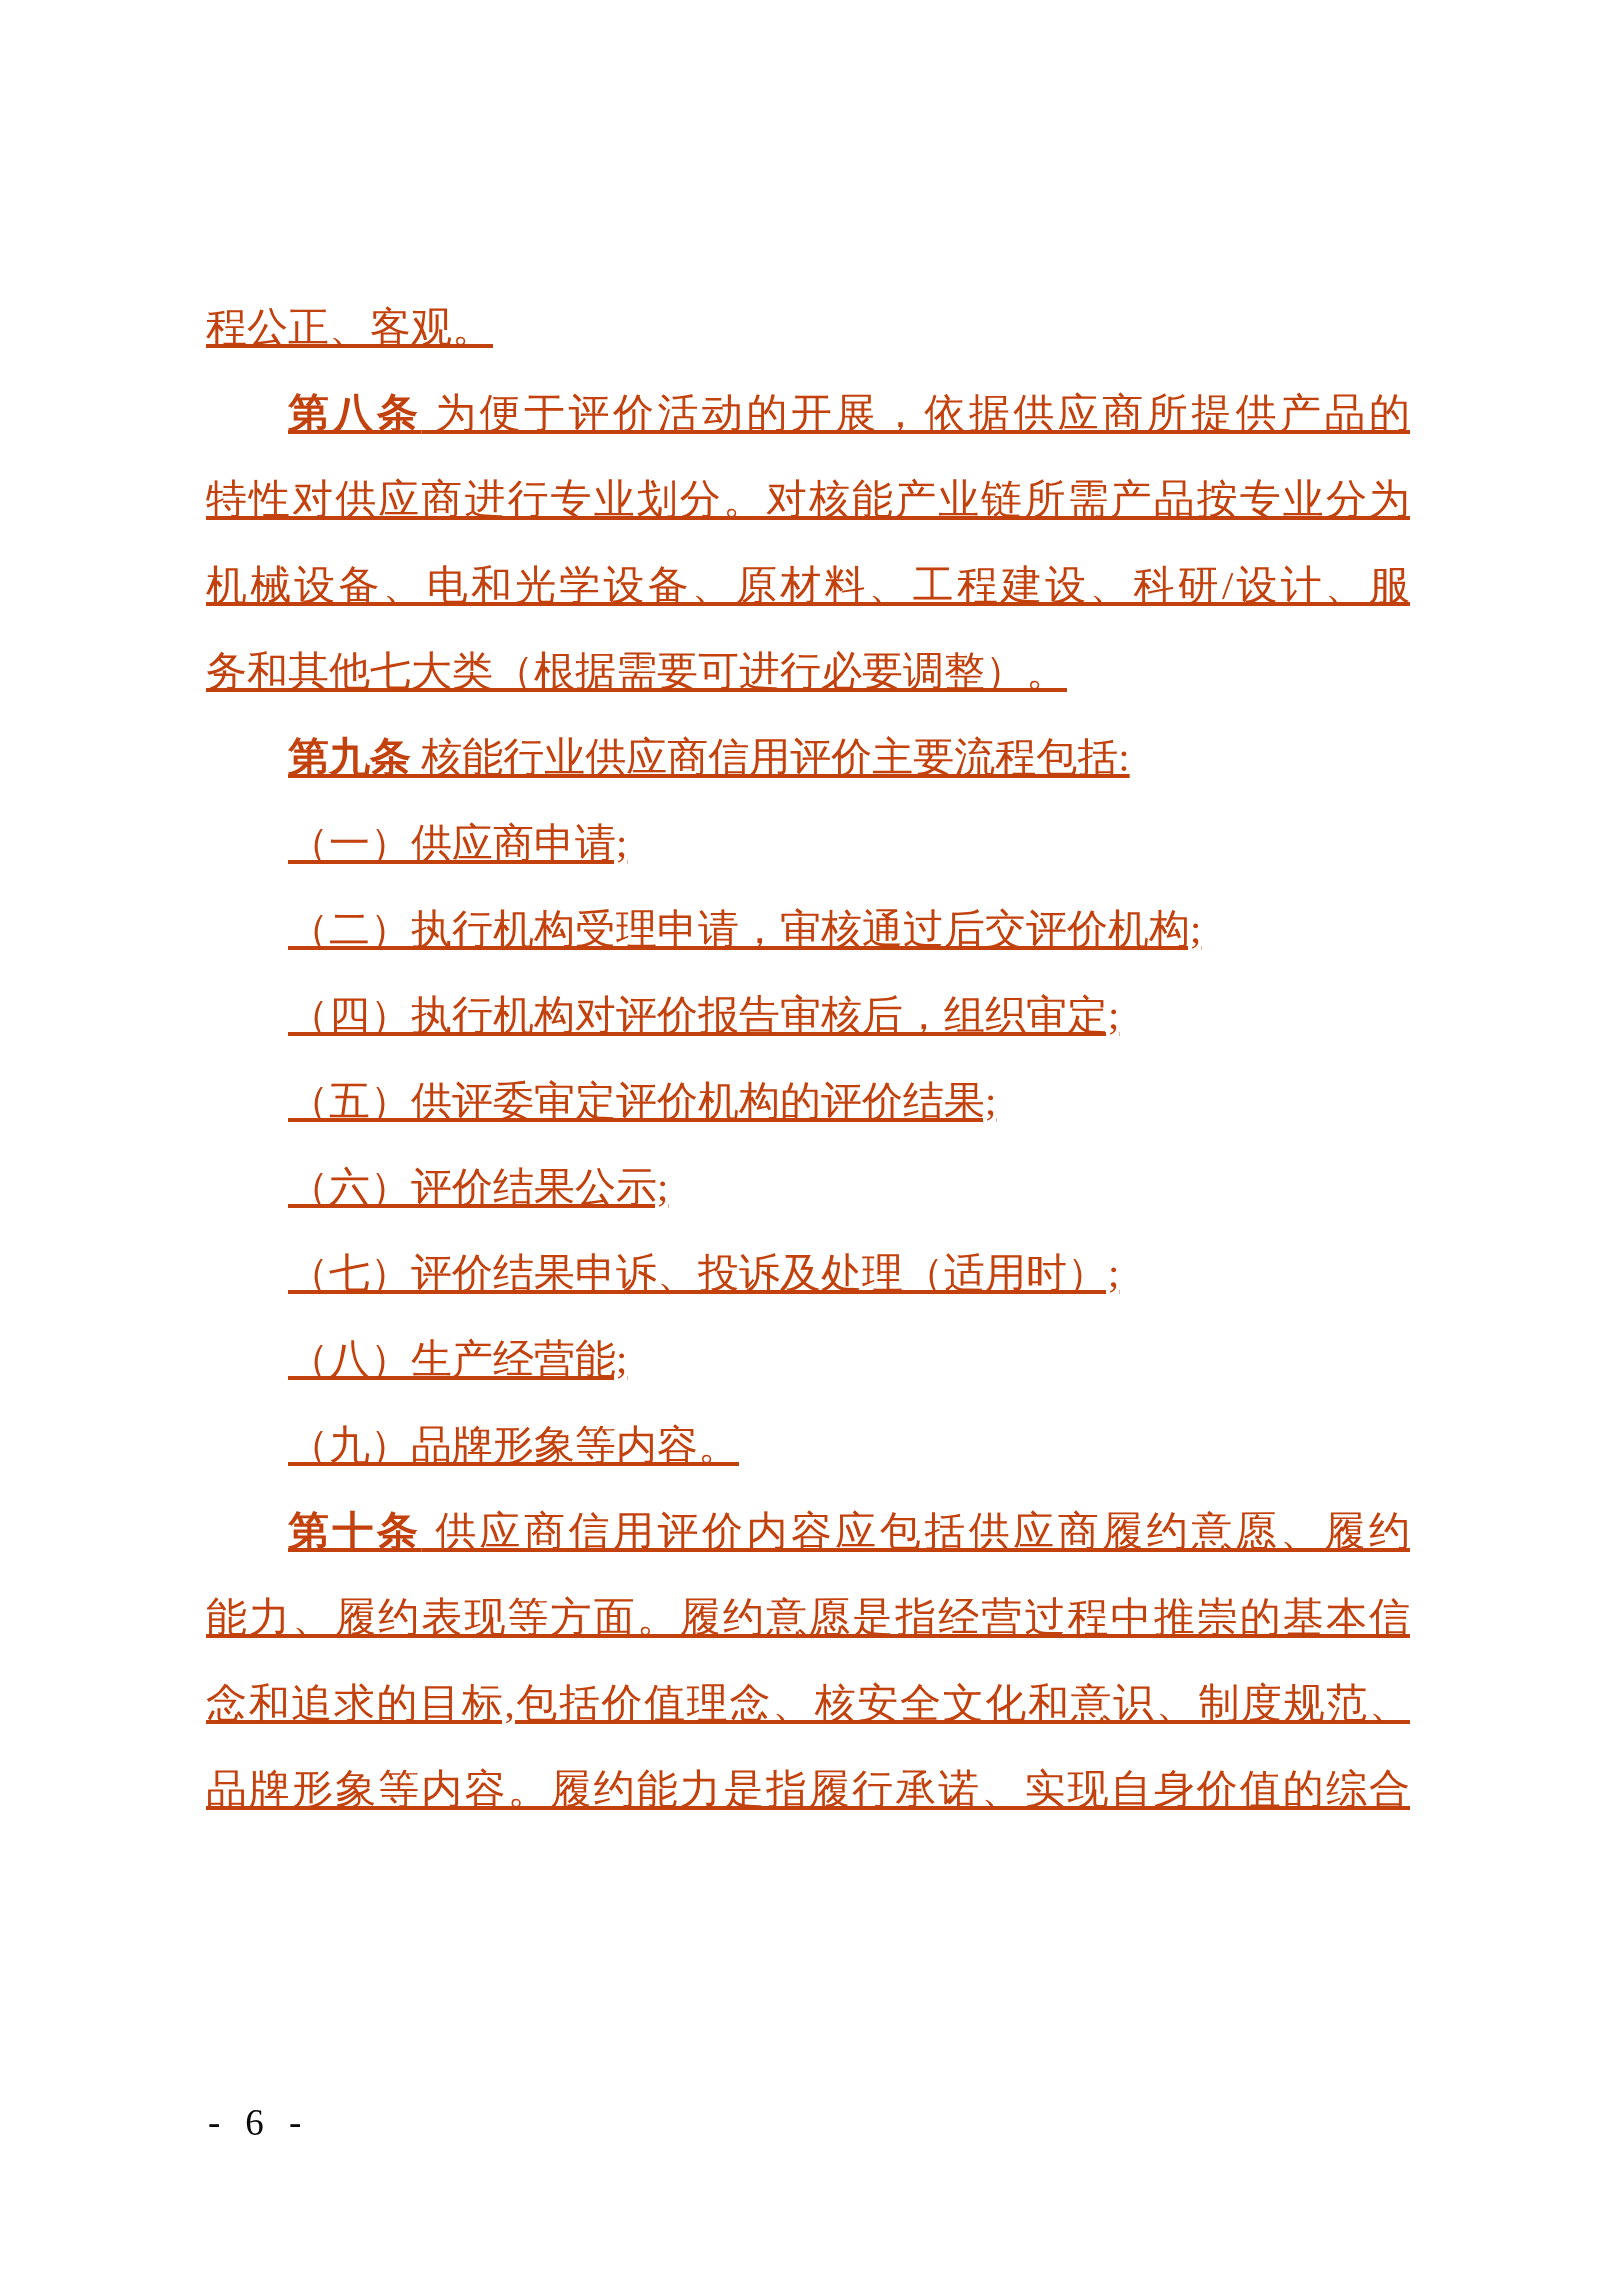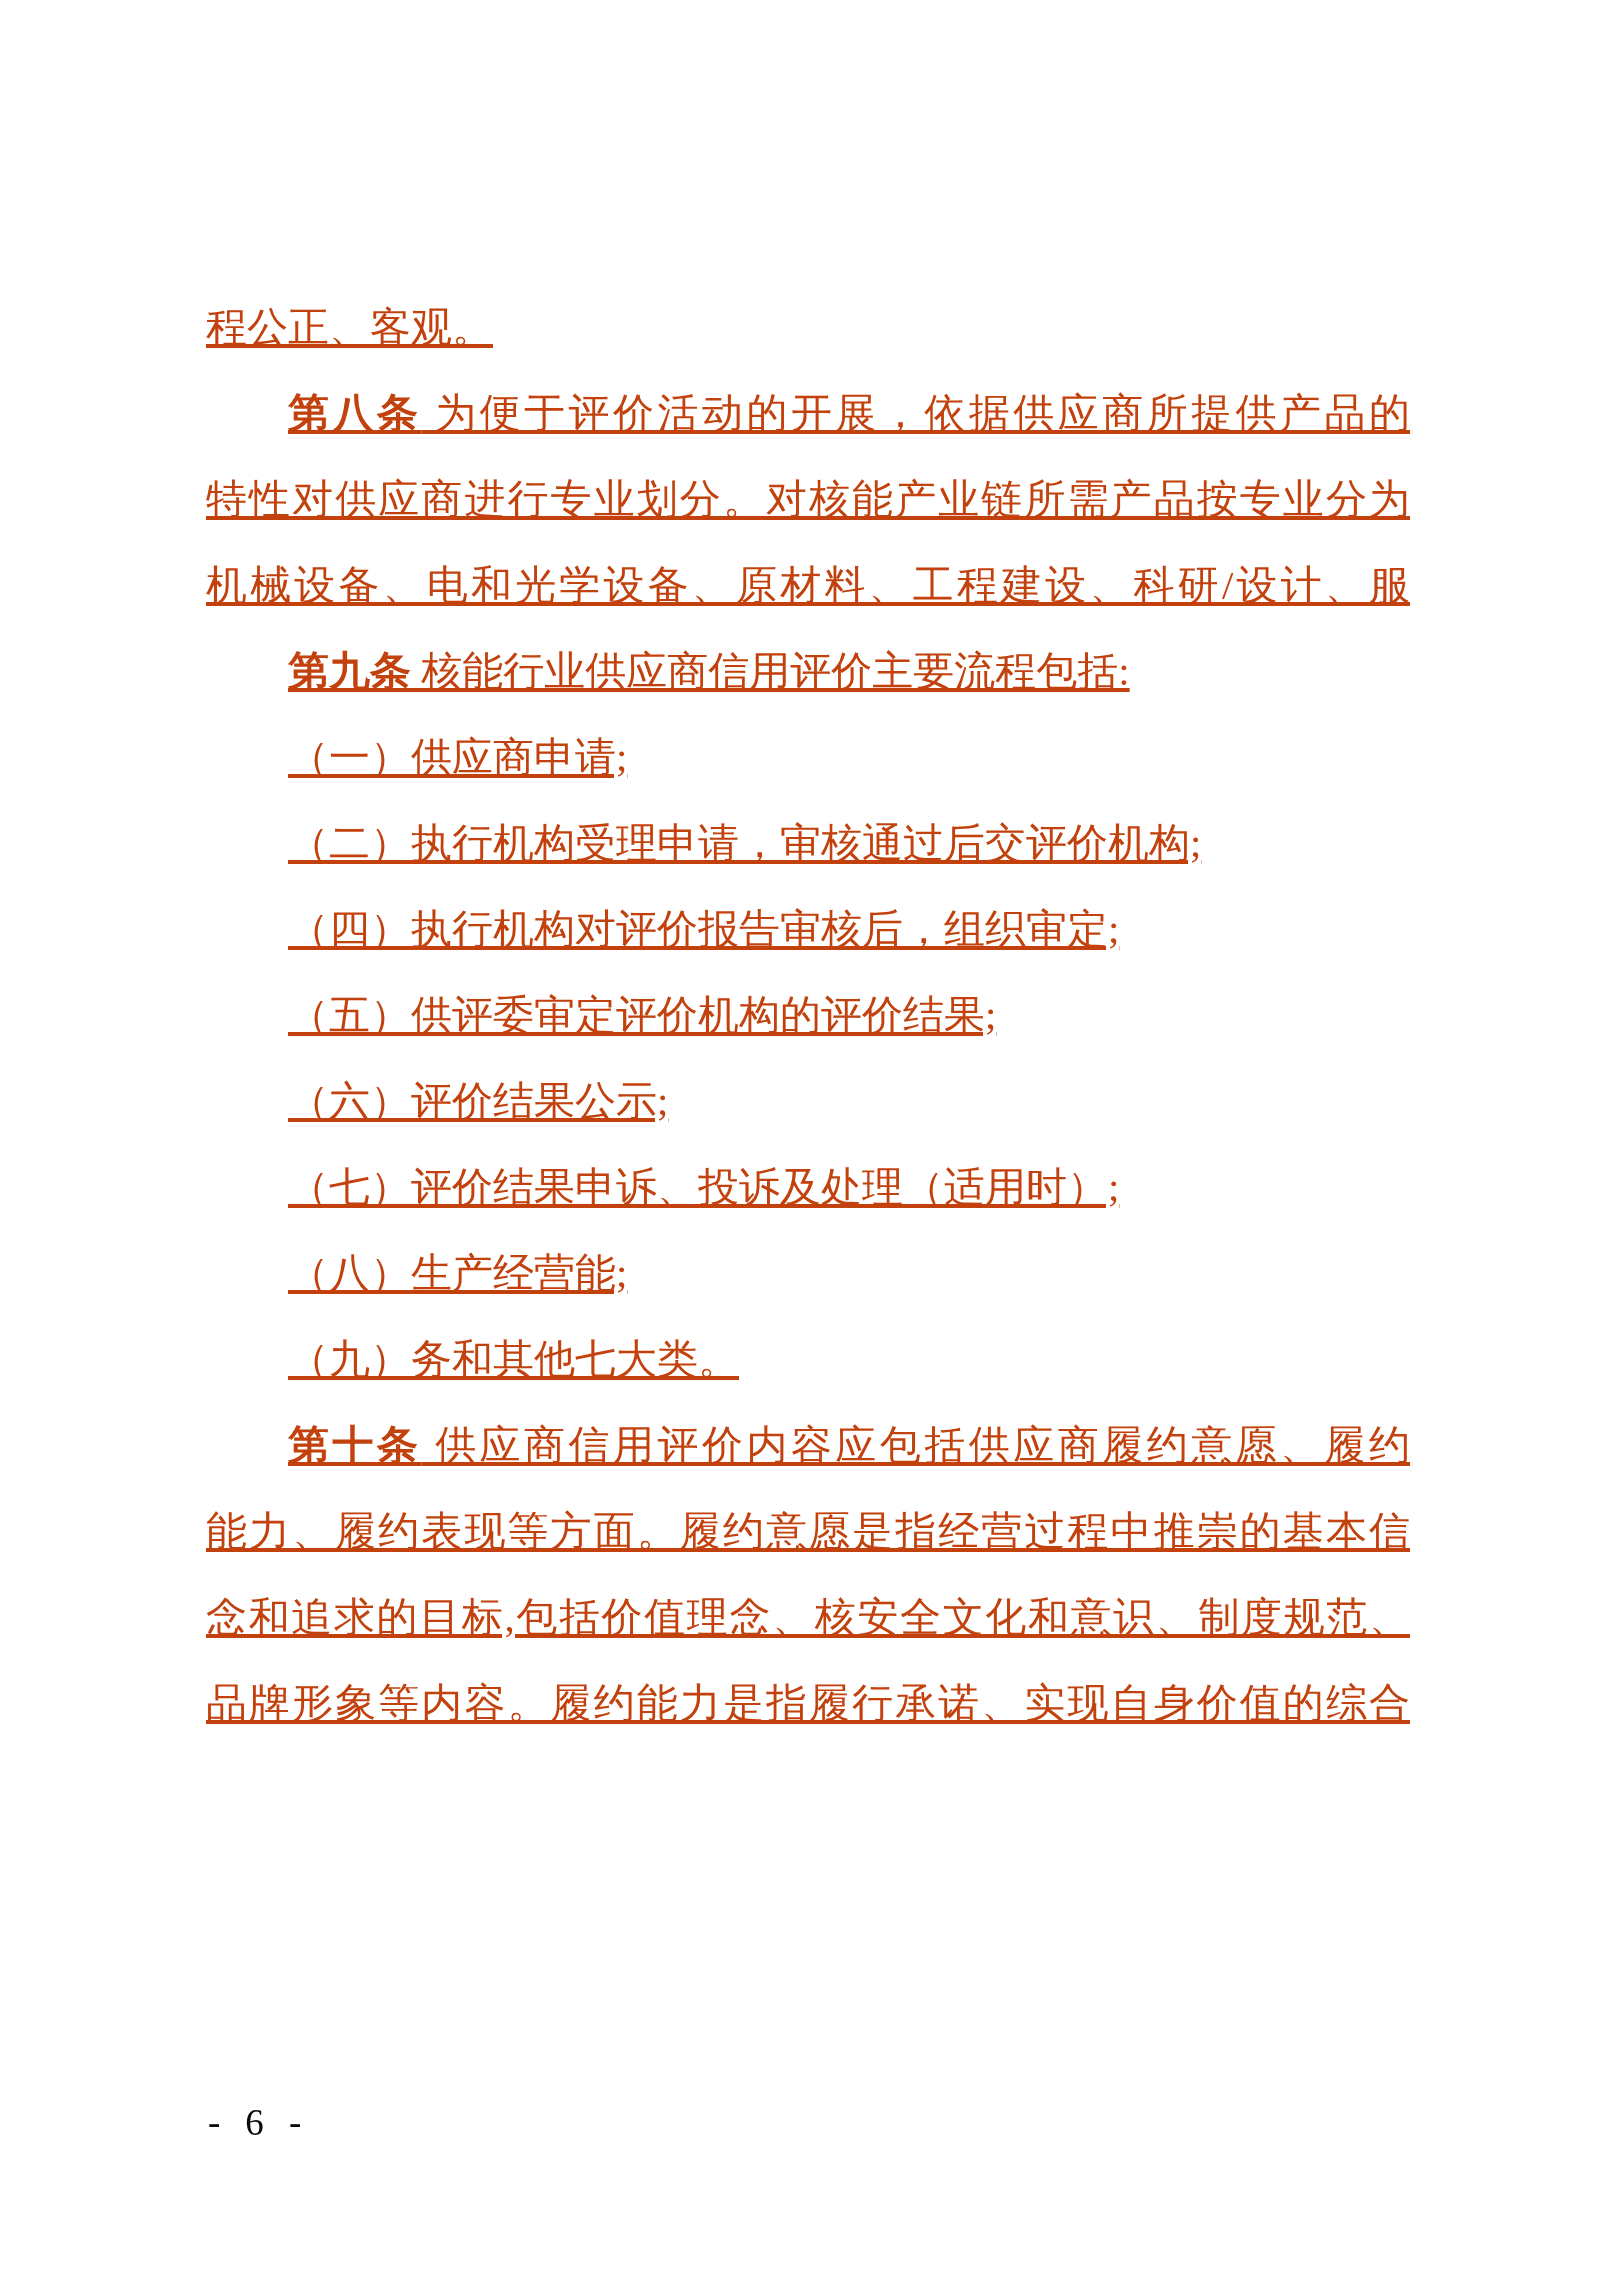--- a/index.html
+++ b/index.html
@@ -62,29 +62,30 @@
 </style>
 </head>
 <body>
 
 <div class="page">
   <div class="body-text">
       <div class="line"><span class="seg-normal">程公正、客观。</span></div>
       <div class="line indent justify"><span class="seg-bold">第八条</span><span class="seg-normal"> 为便于评价活动的开展，依据供应商所提供产品的</span></div>
       <div class="line justify"><span class="seg-normal">特性对供应商进行专业划分。对核能产业链所需产品按专业分为</span></div>
       <div class="line justify"><span class="seg-normal">机械设备、电和光学设备、原材料、工程建设、科研/设计、服</span></div>
+      <div class="line"><span class="seg-normal">务和其他七大类（根据需要可进行必要调整）。</span></div>
       <div class="line indent"><span class="seg-bold">第九条</span><span class="seg-normal"> 核能行业供应商信用评价主要流程包括:</span></div>
       <div class="line indent"><span class="seg-normal">（一）供应商申请;</span></div>
       <div class="line indent"><span class="seg-normal">（二）执行机构受理申请，审核通过后交评价机构;</span></div>
       <div class="line indent"><span class="seg-normal">（四）执行机构对评价报告审核后，组织审定;</span></div>
       <div class="line indent"><span class="seg-normal">（五）供评委审定评价机构的评价结果;</span></div>
       <div class="line indent"><span class="seg-normal">（六）评价结果公示;</span></div>
       <div class="line indent"><span class="seg-normal">（七）评价结果申诉、投诉及处理（适用时）;</span></div>
       <div class="line indent"><span class="seg-normal">（八）生产经营能;</span></div>
-      <div class="line indent"><span class="seg-normal">（九）务和其他七大类。</span></div>
+      <div class="line indent"><span class="seg-normal">（九）品牌形象等内容。</span></div>
       <div class="line indent justify"><span class="seg-bold">第十条</span><span class="seg-normal"> 供应商信用评价内容应包括供应商履约意愿、履约</span></div>
       <div class="line justify"><span class="seg-normal">能力、履约表现等方面。履约意愿是指经营过程中推崇的基本信</span></div>
       <div class="line justify"><span class="seg-normal">念和追求的目标,包括价值理念、核安全文化和意识、制度规范、</span></div>
       <div class="line justify"><span class="seg-normal">品牌形象等内容。履约能力是指履行承诺、实现自身价值的综合</span></div>
     </div>
   <div class="page-number">- 6 -</div>
 </div>
 
 
 </body></html>

